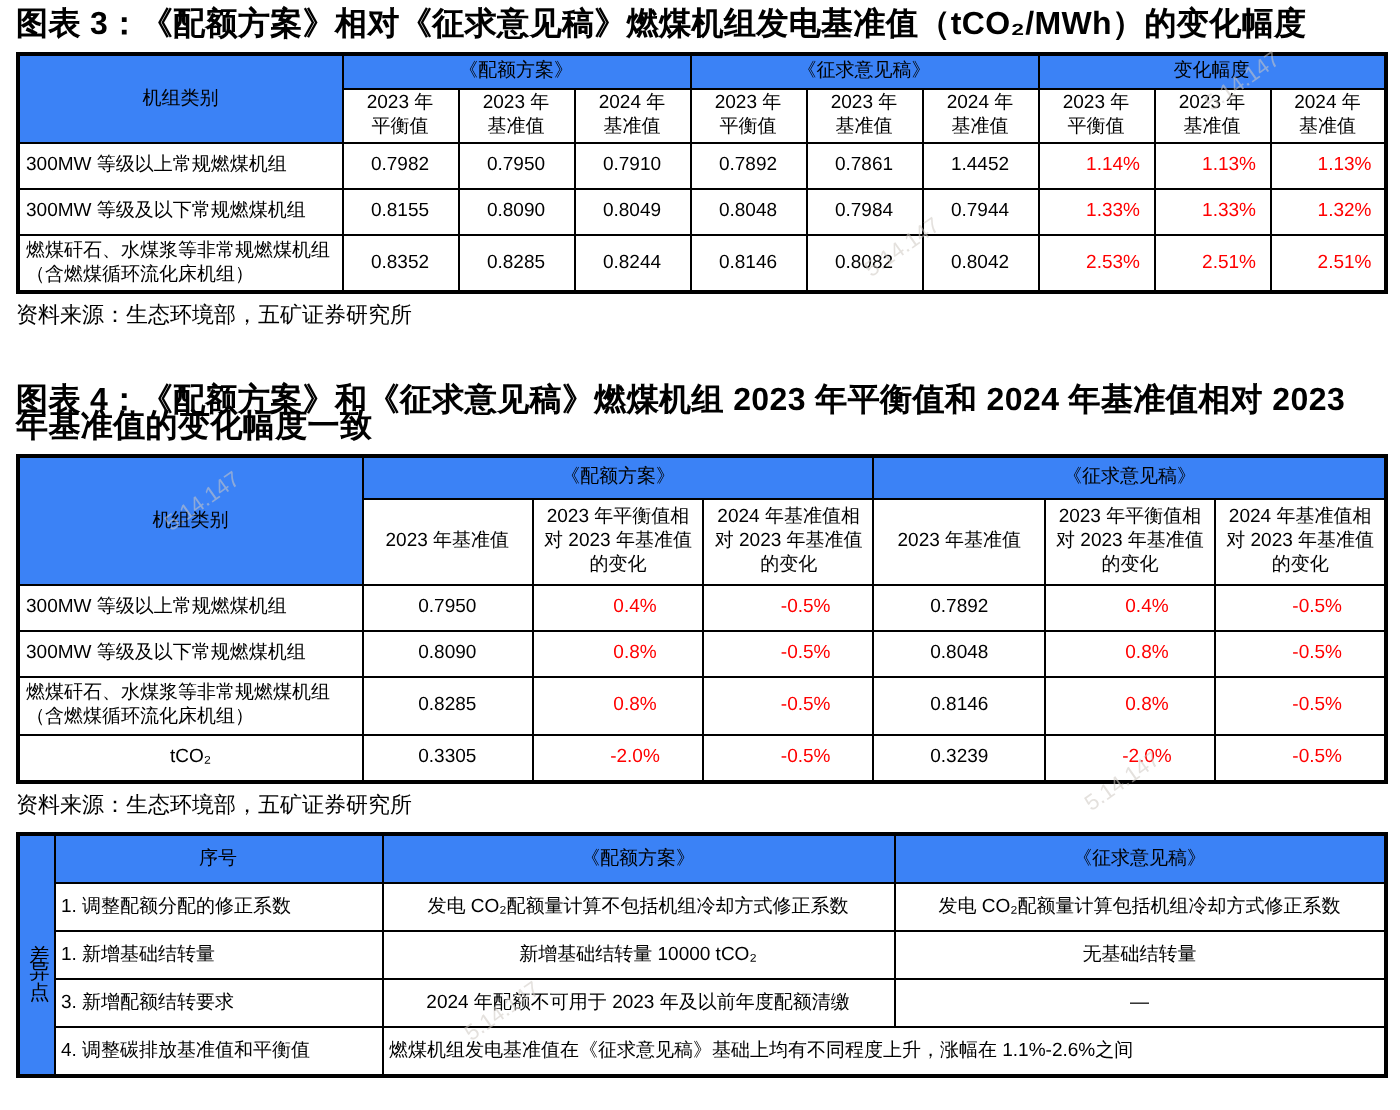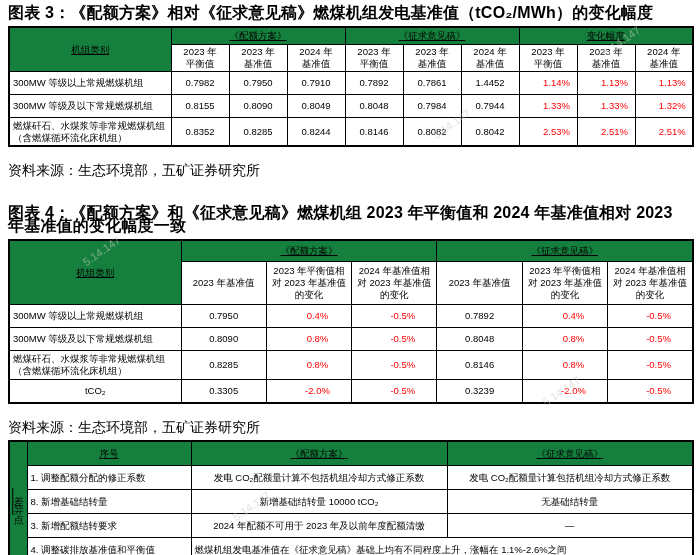--- a/index.html
+++ b/index.html
@@ -9,33 +9,33 @@
     font-family:"Liberation Sans","DejaVu Sans",sans-serif;
     position:relative;overflow:hidden;
   }
   .page{padding:6px 7px 0 8px;position:relative;}
   .fig-title{
     font-size:16px;font-weight:bold;line-height:13px;
     letter-spacing:0.2px;
   }
   .mt-sec4{margin-top:30px;}
   .mt-sec5{margin-top:20px;}
-  .source{font-size:14px;line-height:11px;margin-top:18px;color:#000;}
+  .source{font-size:11px;line-height:11px;margin-top:6px;color:#000;}
   table{
     border-collapse:collapse;table-layout:fixed;
     width:686px;margin-top:7px;
     border:2px solid #000;
   }
   td{
     border:1px solid #000;
     font-size:9.5px;line-height:12px;
     text-align:center;vertical-align:middle;
     padding:1px 3px;overflow:hidden;
   }
-  .gray{background:#15803d;text-decoration:underline;}
+  .gray{background:#3b82f6;}
   .red{color:#FF0000;padding-left:20px;}
   .left{text-align:left;}
   .pre{white-space:pre-line;}
   .h14{height:14px;}  .h20{height:18px;}  .h22{height:20px;}
   .h26{height:24px;}  .h27{height:25px;}  .h28{height:26px;}
   .h42{height:40px;}  .h23{height:21px;}
   .vwrap{display:flex;align-items:center;justify-content:center;height:100%;}
   .vtext{
     writing-mode:vertical-lr;text-orientation:upright;
     letter-spacing:9px;font-size:10px;
@@ -217,21 +217,21 @@
       <td class="gray h23">序号</td>
       <td class="gray h23">《配额方案》</td>
       <td class="gray h23">《征求意见稿》</td>
     </tr>
     <tr>
       <td class="left h23">1. 调整配额分配的修正系数</td>
       <td class="h23">发电 CO₂配额量计算不包括机组冷却方式修正系数</td>
       <td class="h23">发电 CO₂配额量计算包括机组冷却方式修正系数</td>
     </tr>
     <tr>
-      <td class="left h23">8. 新增基础结转量</td>
+      <td class="left h23">1. 新增基础结转量</td>
       <td class="h23">新增基础结转量 10000 tCO₂</td>
       <td class="h23">无基础结转量</td>
     </tr>
     <tr>
       <td class="left h23">3. 新增配额结转要求</td>
       <td class="h23">2024 年配额不可用于 2023 年及以前年度配额清缴</td>
       <td class="h23">—</td>
     </tr>
     <tr>
       <td class="left h23">4. 调整碳排放基准值和平衡值</td>

